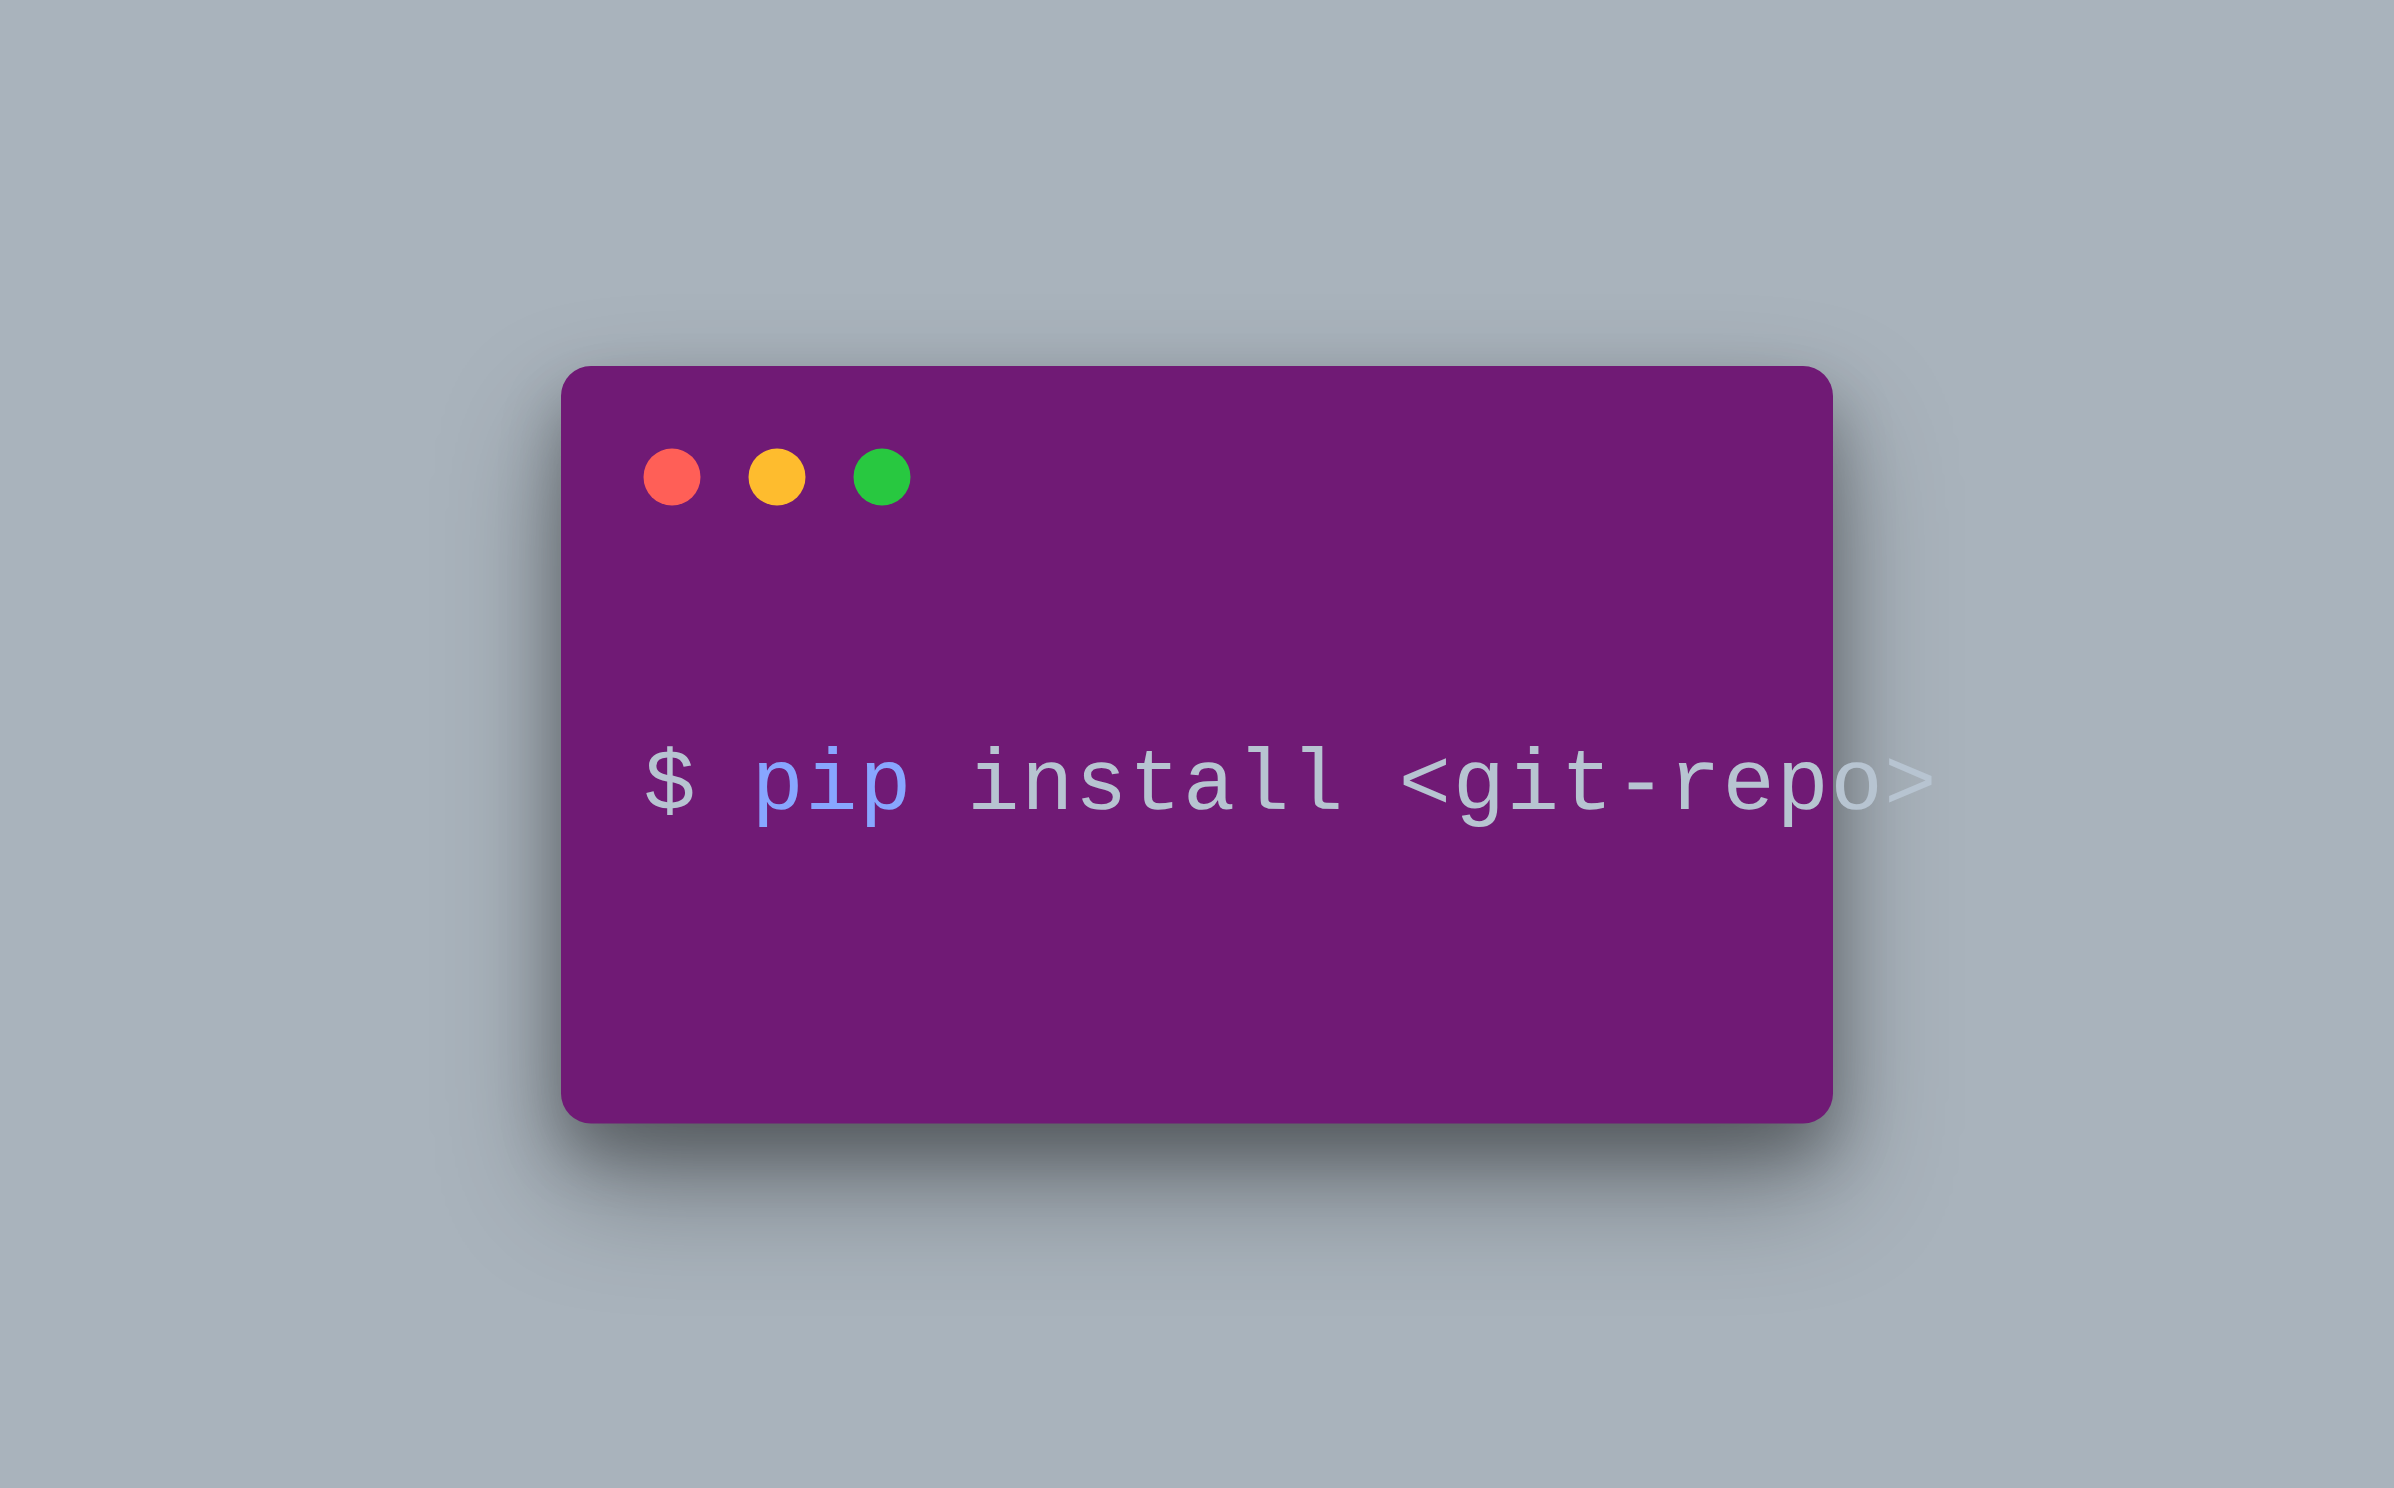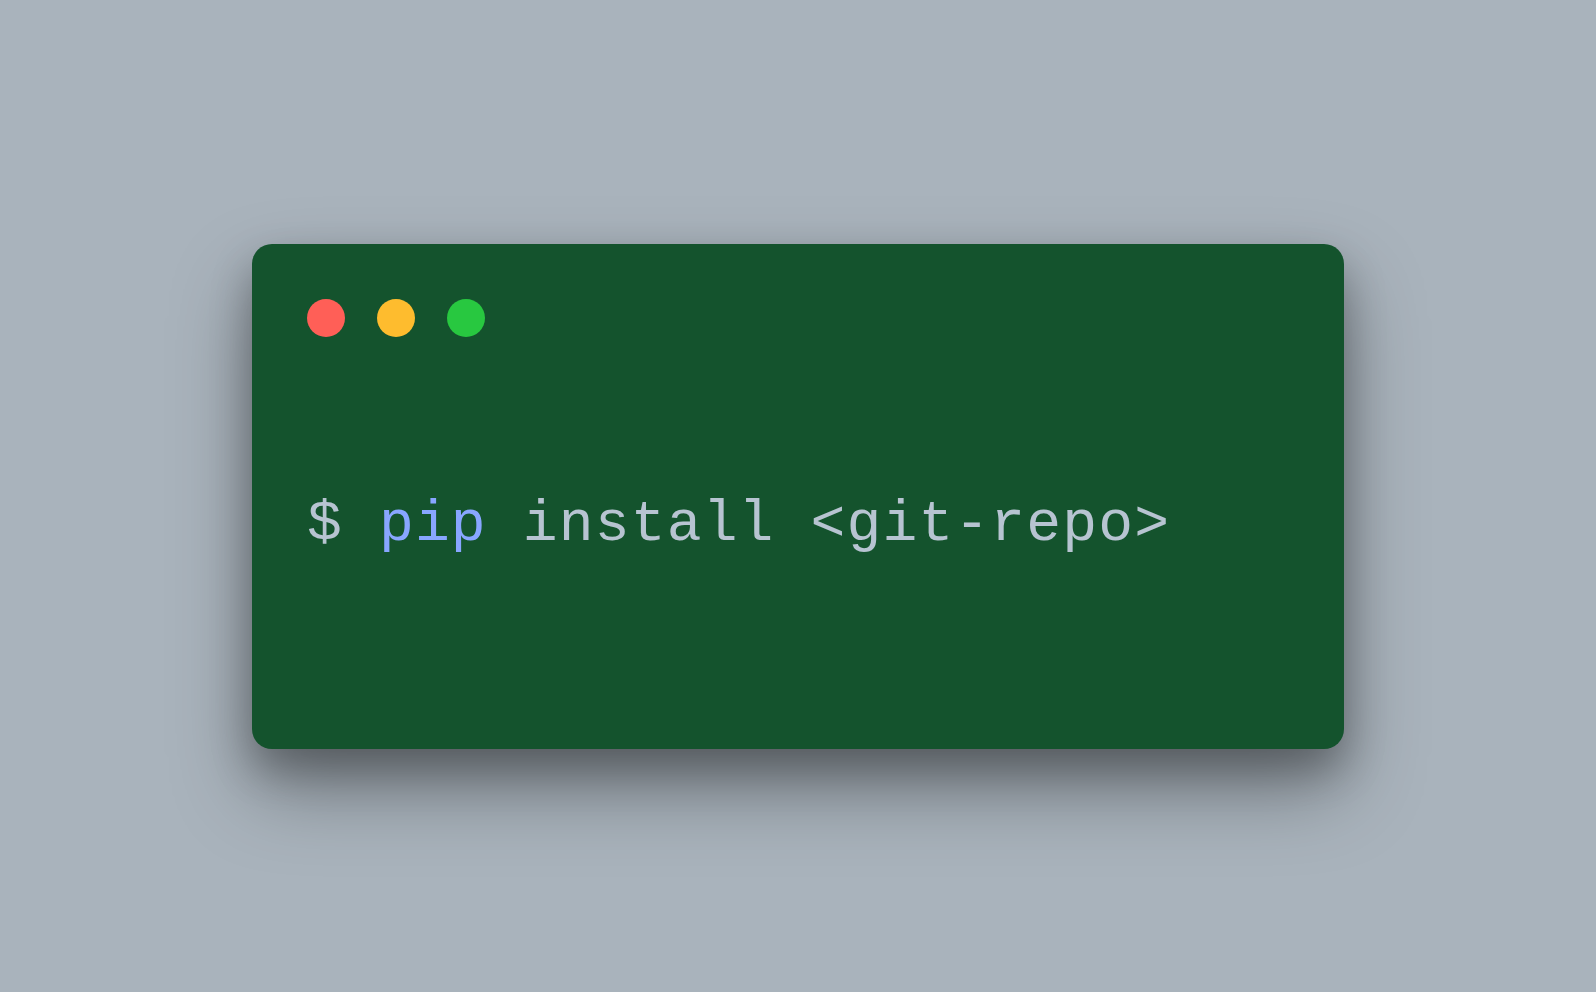--- a/index.html
+++ b/index.html
@@ -12,23 +12,23 @@
       width: 1596px;
       height: 992px;
       background: #a9b3bc;
       display: flex;
       align-items: center;
       justify-content: center;
       font-family: ui-monospace, SFMono-Regular, "SF Mono", Menlo, Monaco, Consolas, "Liberation Mono", "Courier New", monospace;
     }
 
     .terminal-window {
-      width: 1092px;
+      width: 848px;
       height: 505px;
-      background: #14532d;
+      background: #701a75;
       border-radius: 20px;
       box-shadow: 0 40px 80px rgba(0, 0, 0, 0.35), 0 20px 40px rgba(0, 0, 0, 0.25);
       padding: 55px 55px 12px 55px;
       position: relative;
     }
 
     .window-controls {
       display: flex;
       gap: 32px;
       align-items: center;

